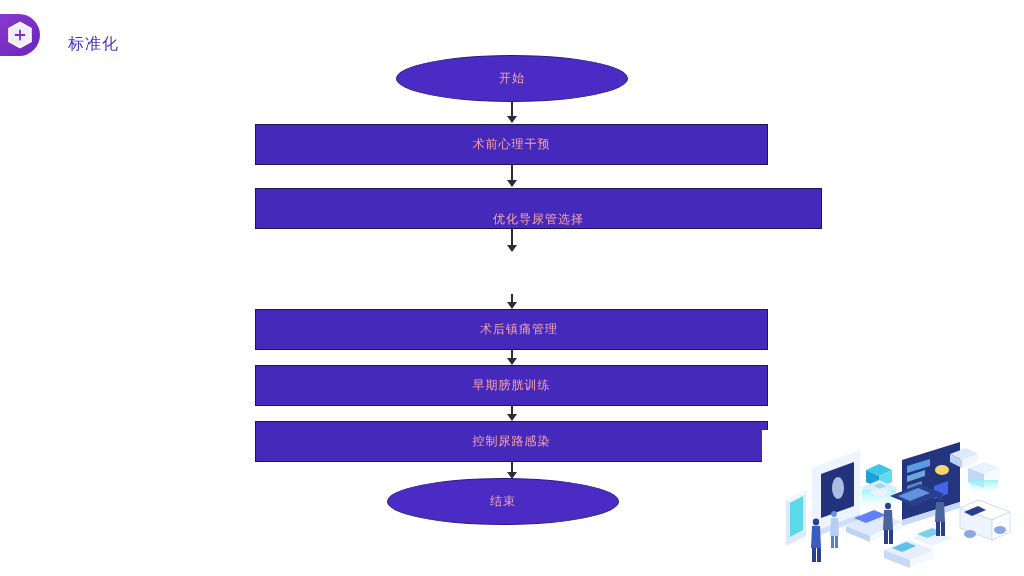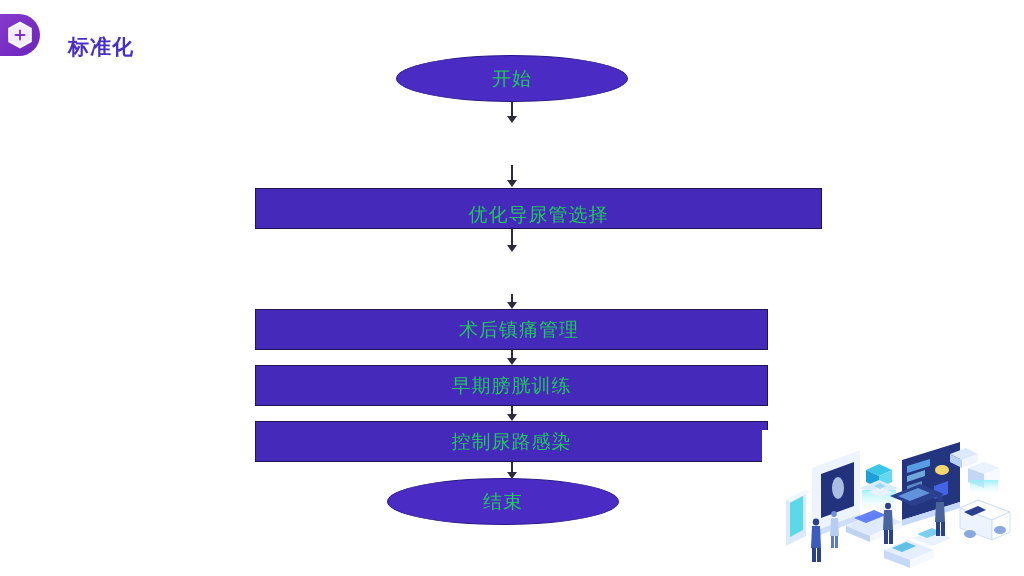--- a/index.html
+++ b/index.html
@@ -42,44 +42,43 @@
   }
   #logo-hex {
     width: 26px;
     height: 28px;
     display: block;
   }
   #slide-title {
     position: absolute;
     left: 68px;
     top: 22px;
-    font-size: 21px;
+    font-size: 16px;
     color: #4b2fc0;
     letter-spacing: 1px;
     white-space: nowrap;
     line-height: 1;
-    font-weight: bold;
   }
 
   
   #flow {
     position: absolute;
     left: 0;
     top: 0;
     width: 1024px;
     height: 576px;
   }
   .node {
     position: absolute;
     box-sizing: border-box;
     display: flex;
     align-items: center;
     justify-content: center;
-    color: #22c55e;
-    font-size: 19px;
+    color: #fca5a5;
+    font-size: 12px;
     letter-spacing: 1px;
     white-space: nowrap;
     user-select: none;
   }
   .node-terminator {
     background: #4a2cc4;
     border-radius: 50%;
     border: 1px solid #2b1a86;
   }
   .node-process {
@@ -135,20 +134,23 @@
 
   <div id="flow">
 
     <div class="node node-terminator" style="left:396px; top:55px; width:232px; height:47px;">
       <span>开始</span>
     </div>
 
     <div class="connector" style="left:511px; top:102px; height:17px;"></div>
     <div class="arrowhead" style="left:507px; top:116px;"></div>
 
+    <div class="node node-process" style="left:255px; top:124px; width:513px; height:41px;">
+      <span>术前心理干预</span>
+    </div>
 
     <div class="connector" style="left:511px; top:165px; height:17px;"></div>
     <div class="arrowhead" style="left:507px; top:180px;"></div>
 
     <div class="node node-process" style="left:255px; top:188px; width:567px; height:41px;align-items:flex-end;">
       <span>优化导尿管选择</span>
     </div>
 
     <div class="connector" style="left:511px; top:229px; height:18px;"></div>
     <div class="arrowhead" style="left:507px; top:245px;"></div>

